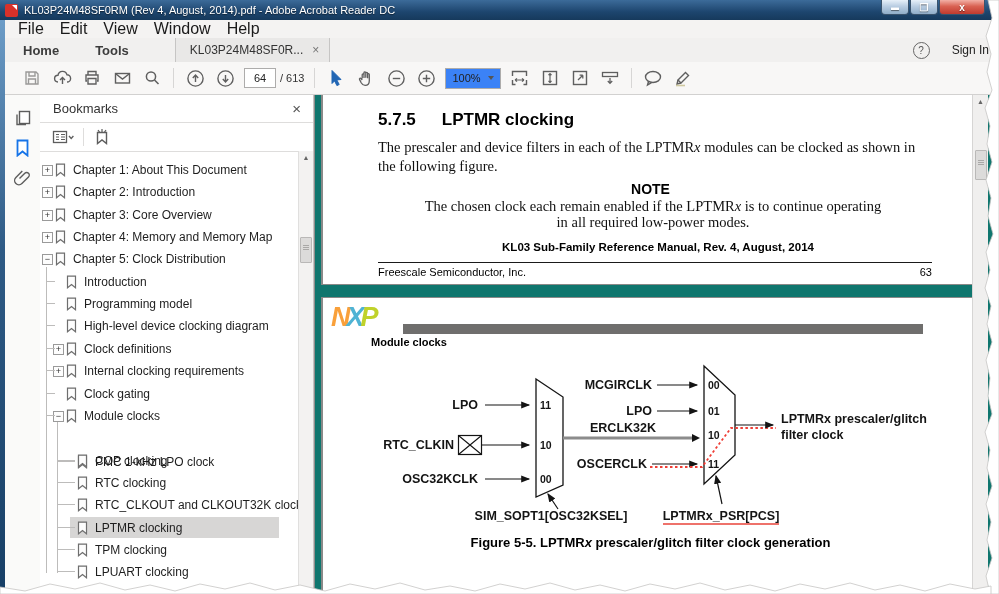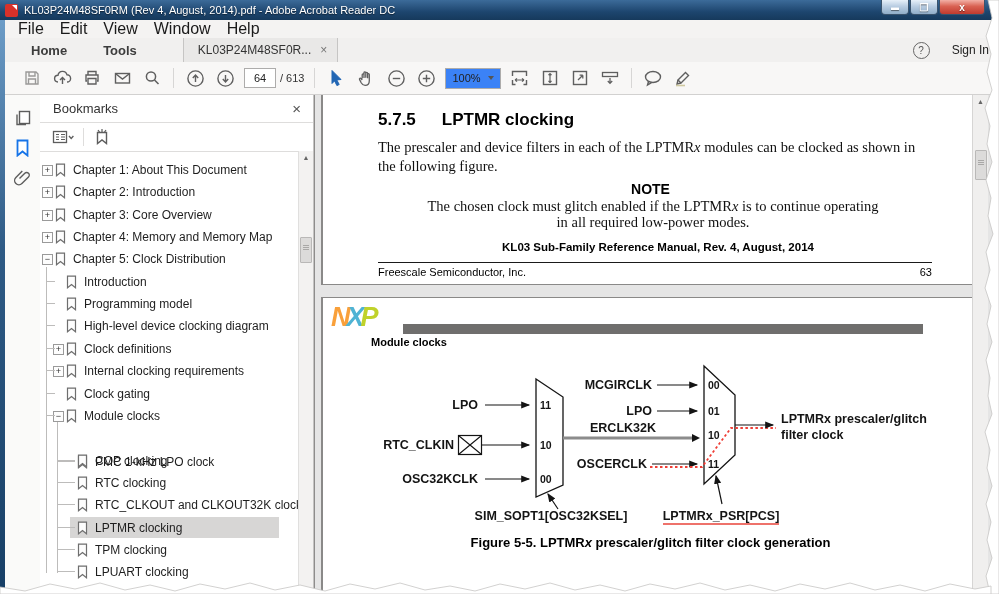--- a/index.html
+++ b/index.html
@@ -16,21 +16,21 @@
     background:linear-gradient(#e7f0f9,#b9cde2 45%,#90adc9);margin-left:1px;position:relative;}
   .wbtn.min{width:26px}.wbtn.max{width:26px}
   .wbtn.close{width:44px;background:linear-gradient(#f2b0a6,#d96253 45%,#c03a2e);}
   .wbtn .glyph{position:absolute;left:0;right:0;top:0;bottom:0;display:flex;align-items:center;justify-content:center;
     color:#fff;font-size:10px;font-weight:bold;text-shadow:0 1px 1px rgba(0,0,0,.5);}
   .wbtn.min .glyph{align-items:flex-end;padding-bottom:2px;font-size:8px;}
   .menubar{position:absolute;left:5px;top:20px;right:0;height:18px;background:#f4f3f2;
     border-bottom:1px solid #e3e2e1;display:flex;align-items:center;padding-left:5px;}
   .menu-item{font-size:16px;color:#1a1a1a;padding:0 8px;}
   .tabbar{position:absolute;left:5px;top:38px;right:0;height:24px;background:#f1f0ef;
-    border-bottom:1px solid #c9c8c7;display:flex;align-items:center;padding-left:8px;}
+    border-bottom:1px solid #c9c8c7;display:flex;align-items:center;}
   .tab-static{font-size:13px;color:#3c3c3c;font-weight:bold;padding:0 18px;}
   .doc-tab{height:24px;display:flex;align-items:center;border-left:1px solid #c6c5c4;border-right:1px solid #c6c5c4;
     background:#e9e8e7;padding:0 10px 0 14px;margin-left:28px;}
   .doc-tab .lbl{font-size:12px;color:#333;}
   .doc-tab .x{font-size:12px;color:#777;margin-left:9px;}
   .tab-right{position:absolute;right:10px;top:0;height:24px;display:flex;align-items:center;}
   .help-circle{width:15px;height:15px;border:1.4px solid #666;border-radius:50%;color:#555;font-size:10px;
     display:flex;align-items:center;justify-content:center;margin-right:22px;}
   .signin{font-size:12px;color:#222;}
   
@@ -69,21 +69,21 @@
   .bm-row.sel:before{content:"";position:absolute;left:30px;right:20px;top:-1px;bottom:1px;background:#d7d6d5;}
   .bm-row.lvl1:after,.bm-row.lvl2:after{content:"";position:absolute;top:9px;height:1px;background:#bdbcbb;}
   .bm-row.lvl1:after{left:6px;width:9px;}
   .bm-row.lvl2:after{left:17px;width:18px;}
   .vline{position:absolute;width:1px;background:#bdbcbb;}
   .bm-scroll{position:absolute;right:0;top:56px;bottom:0;width:14px;background:#f3f2f1;border-left:1px solid #e0dfde;}
   .sb-arrow{position:absolute;left:0;right:0;text-align:center;font-size:7px;color:#666;}
   .sb-thumb{position:absolute;left:1px;width:10px;background:#dcdbda;border:1px solid #b9b8b7;border-radius:1px;}
   .grip{height:1px;background:#a9a8a7;margin:1px 2px;}
   
-  .doc-area{position:absolute;left:309px;top:0;right:0;bottom:0;background:#e5e5e5;border-left:1px solid #8e8d8c;}
+  .doc-area{position:absolute;left:309px;top:0;right:0;bottom:0;background:#0f766e;border-left:1px solid #8e8d8c;}
   .page{position:absolute;left:6px;width:650px;background:#fff;border-left:2px solid #8a8988;}
   .page1{top:0;height:189px;border-bottom:1px solid #8a8988;}
   .page2{top:12px;height:400px;border-top:1px solid #8a8988;}
   .p-serif{font-family:"Liberation Serif",serif;color:#111;}
   .h575{position:absolute;left:55px;top:15px;font-size:17px;font-weight:bold;color:#000;}
   .h575 .t2{margin-left:26px;}
   .body-par{position:absolute;left:55px;top:43px;width:548px;font-size:14.5px;line-height:19px;}
   .note-t{position:absolute;left:55px;top:86px;width:545px;text-align:center;font-size:14px;font-weight:bold;color:#000;}
   .note-b{position:absolute;left:100px;top:104px;width:460px;text-align:center;font-size:14.5px;line-height:15.5px;}
   .foot-c{position:absolute;left:55px;top:146px;width:560px;text-align:center;font-size:11.5px;font-weight:bold;color:#000;}
@@ -443,21 +443,21 @@
 
       <div class="page page1">
         <div class="h575">
           <span>5.7.5</span><span class="t2">LPTMR clocking</span>
         </div>
         <div class="body-par p-serif">
           <span>The prescaler and device filters in each of the LPTMR</span><i>x</i><span> modules can be clocked as shown in the following figure.</span>
         </div>
         <div class="note-t">NOTE</div>
         <div class="note-b p-serif">
-          <span>The chosen clock must glitch enabled if the LPTMR</span><i>x</i><span> is to continue operating in all required low-power modes.</span>
+          <span>The chosen clock each remain enabled if the LPTMR</span><i>x</i><span> is to continue operating in all required low-power modes.</span>
         </div>
         <div class="foot-c">KL03 Sub-Family Reference Manual, Rev. 4, August, 2014</div>
         <div class="foot-hr"></div>
         <div class="foot-row">
           <span>Freescale Semiconductor, Inc.</span>
           <span>63</span>
         </div>
       </div>
 
       <div class="page page2" style="top:202px;height:392px;">

